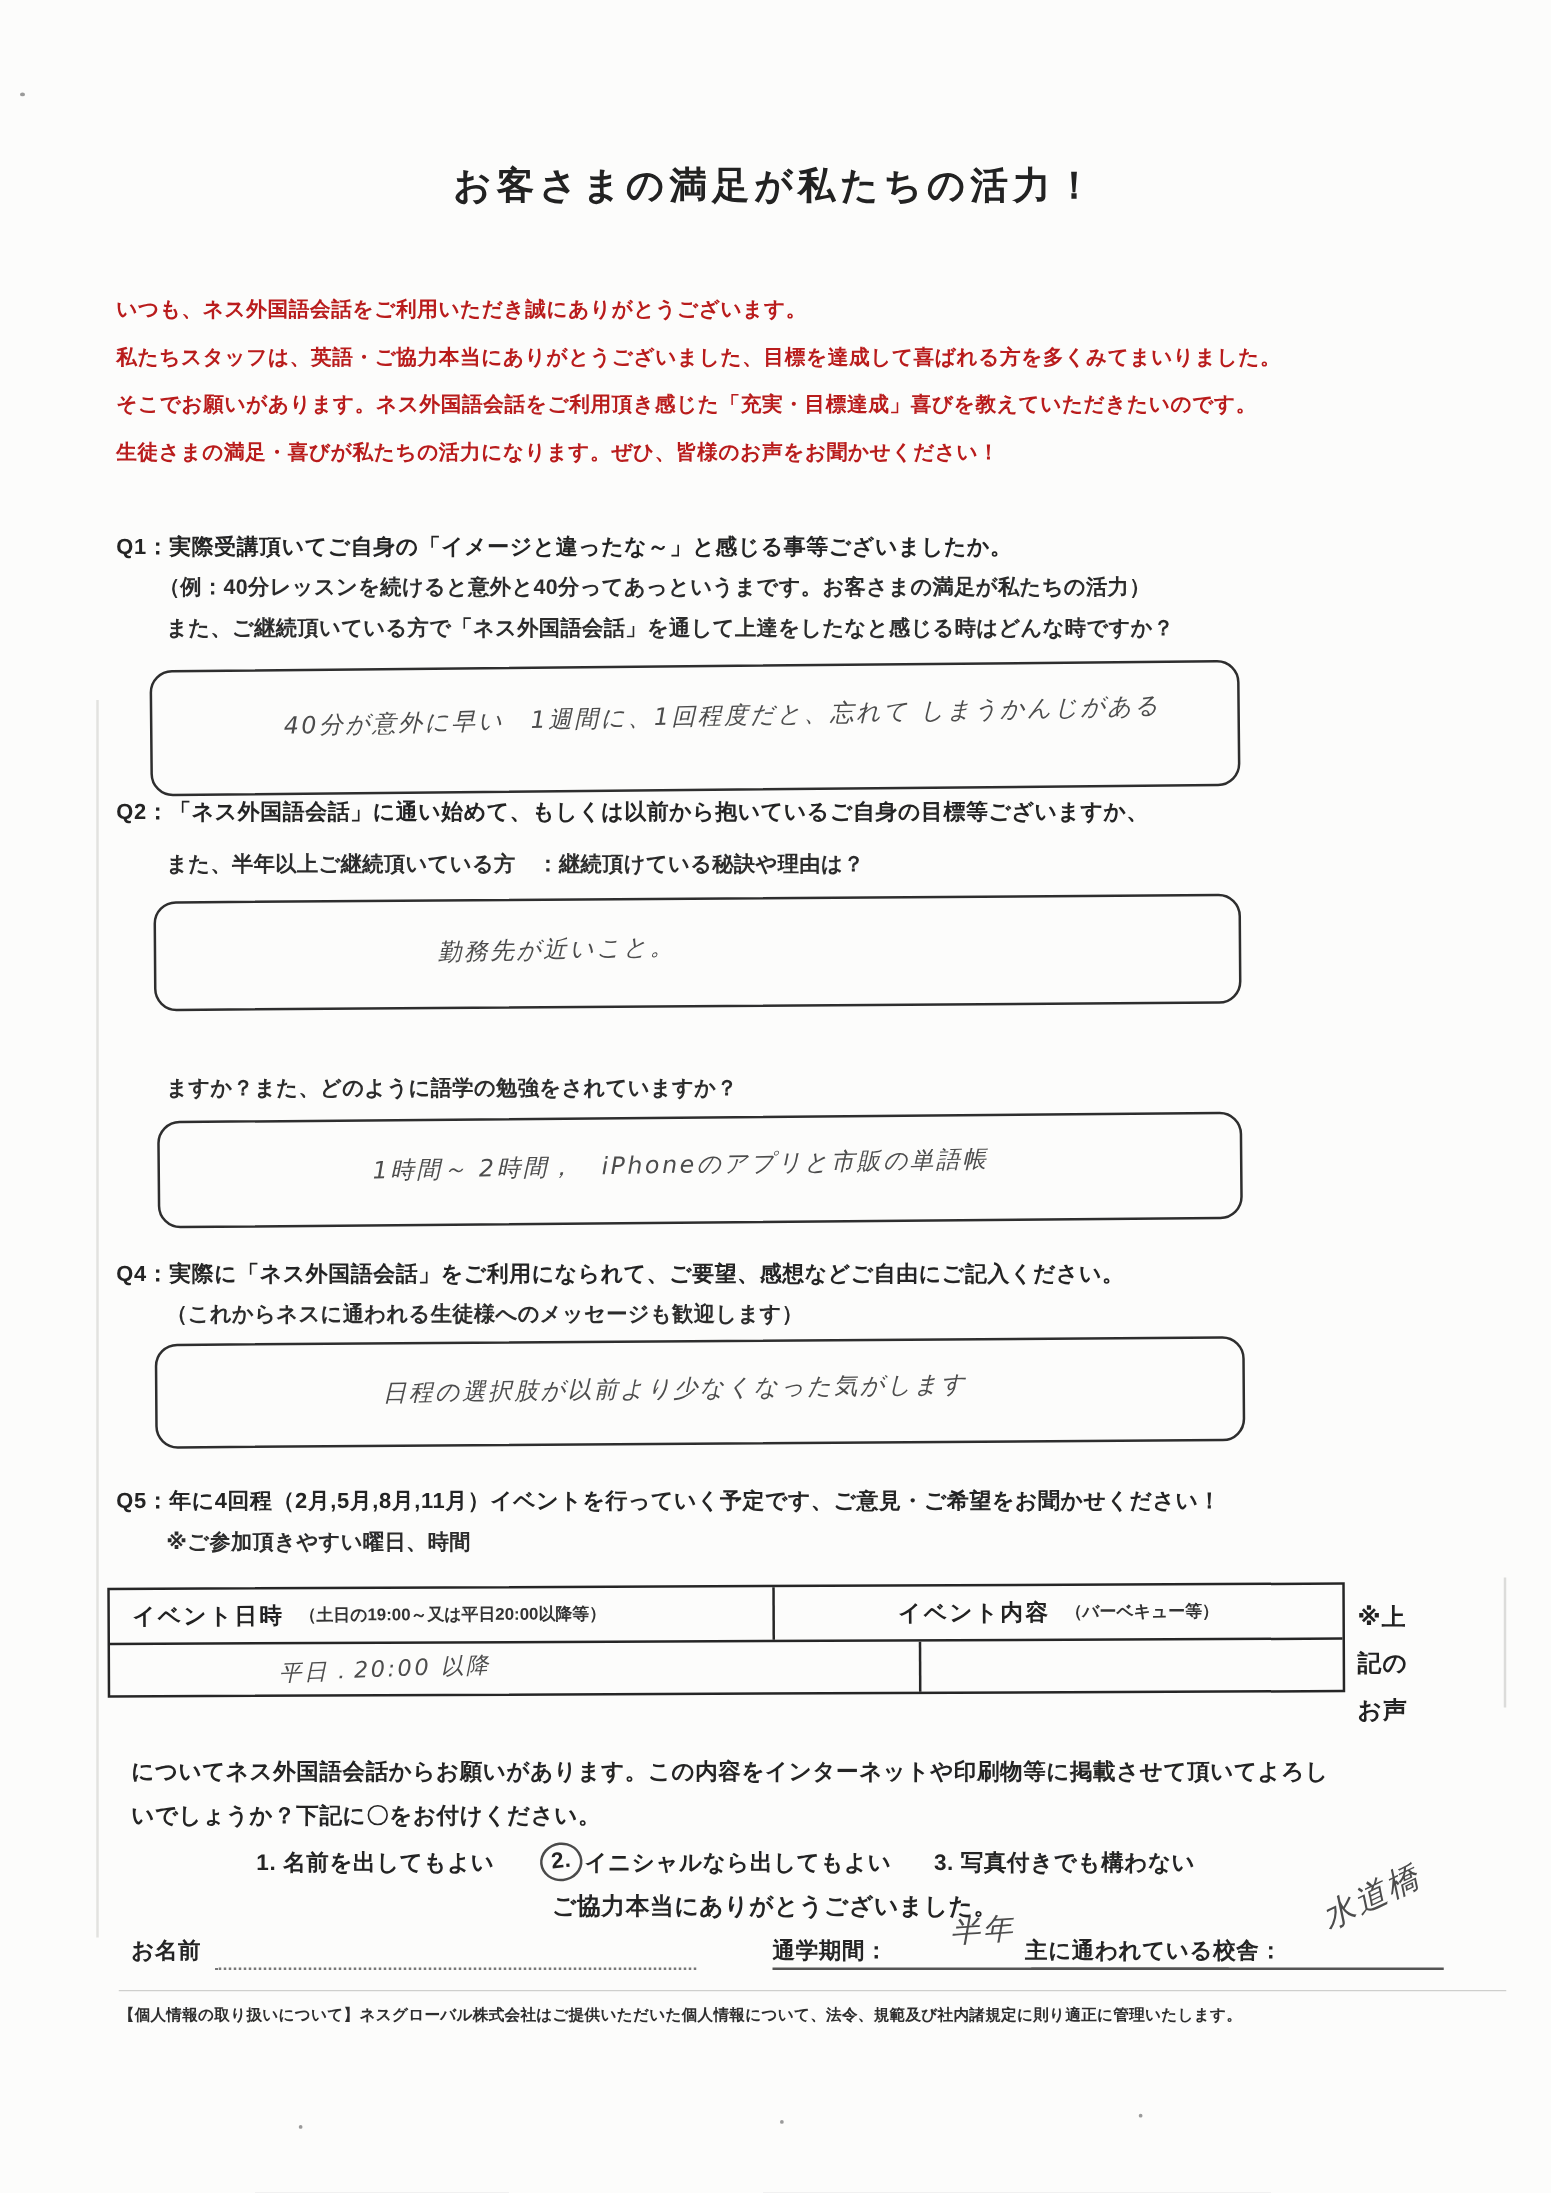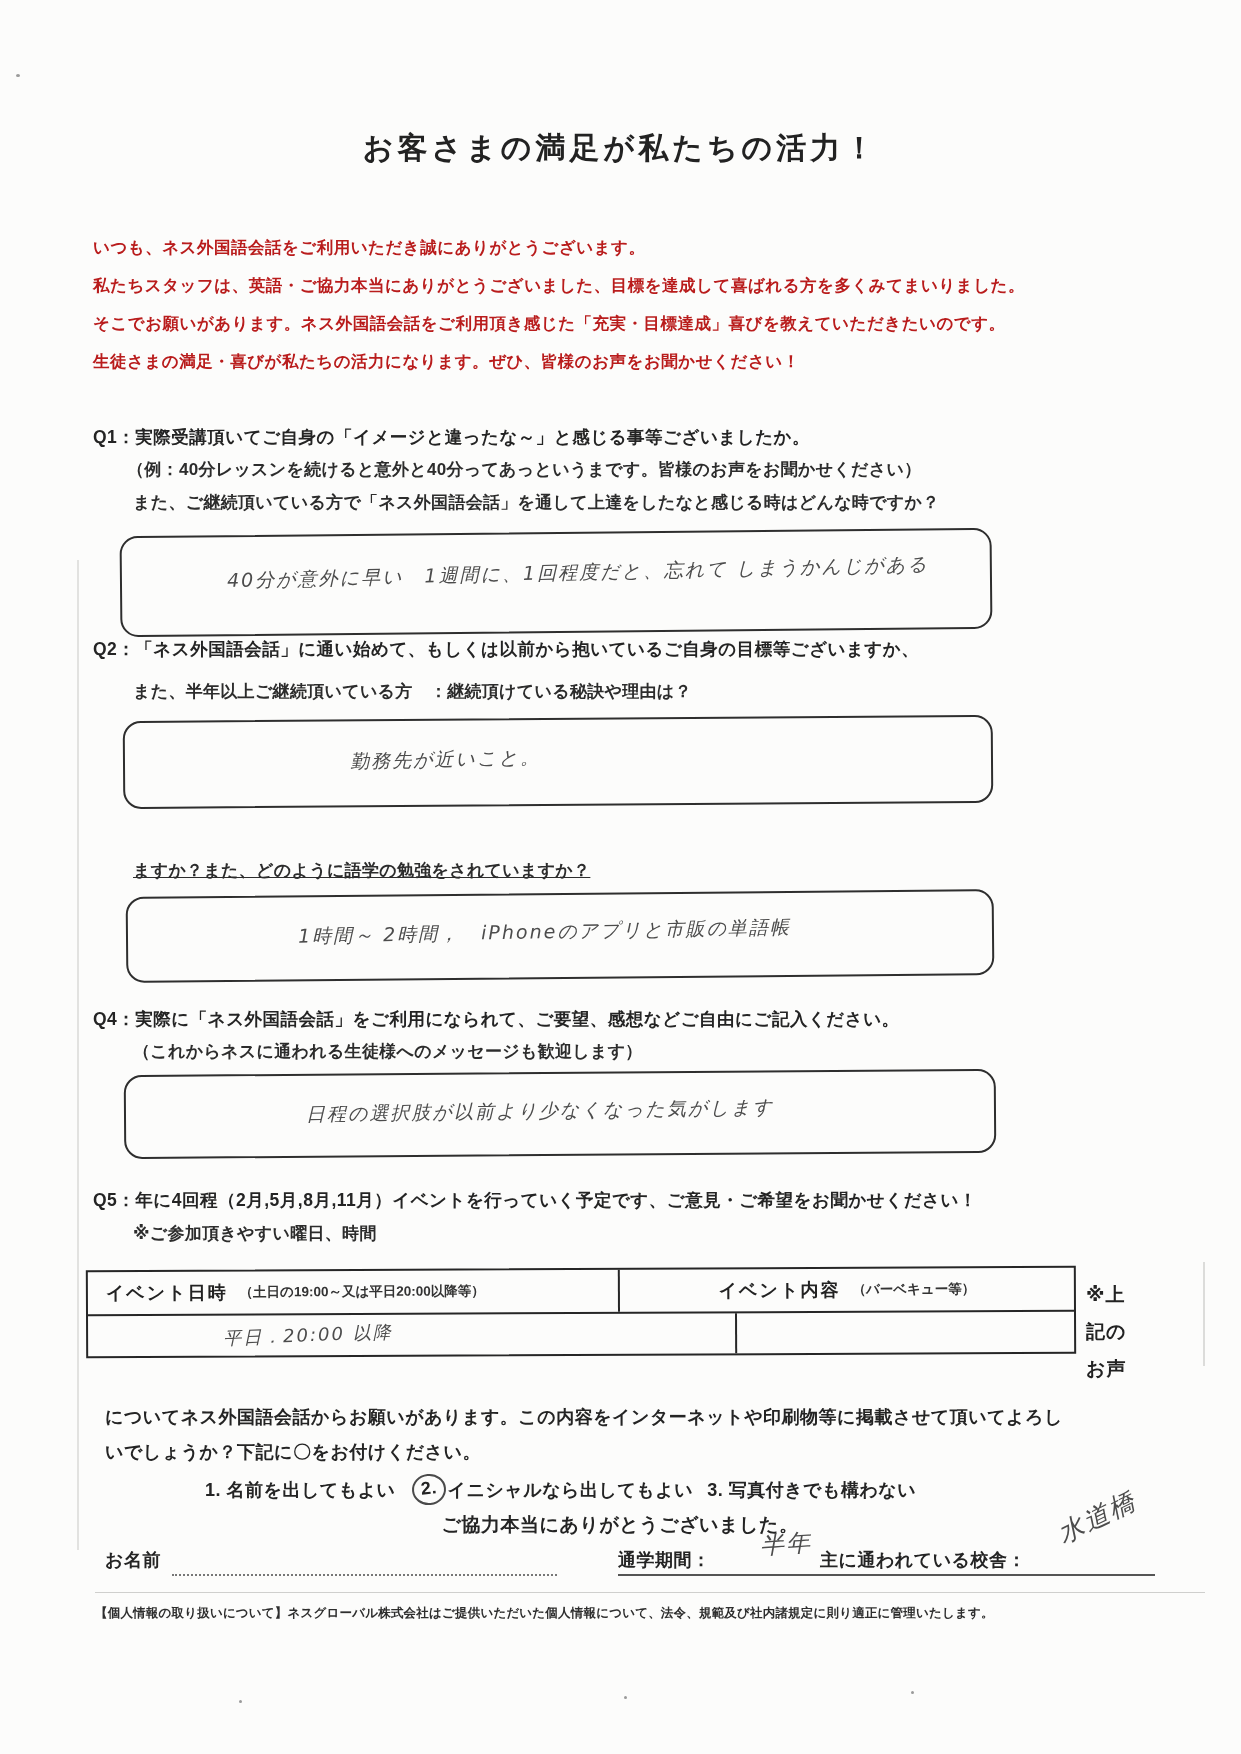--- a/index.html
+++ b/index.html
@@ -77,33 +77,33 @@
   <div class="abs title" style="top:128px;">お客さまの満足が私たちの活力！</div>
 
   <div class="abs" style="left:93px;top:237px;">
     <div class="pline" style="margin-bottom:16px;">いつも、ネス外国語会話をご利用いただき誠にありがとうございます。</div>
     <div class="pline" style="margin-bottom:16px;">私たちスタッフは、英語・ご協力本当にありがとうございました、目標を達成して喜ばれる方を多くみてまいりました。</div>
     <div class="pline" style="margin-bottom:16px;">そこでお願いがあります。ネス外国語会話をご利用頂き感じた「充実・目標達成」喜びを教えていただきたいのです。</div>
     <div class="pline">生徒さまの満足・喜びが私たちの活力になります。ぜひ、皆様のお声をお聞かせください！</div>
   </div>
 
   <div class="abs qline" style="left:93px;top:425px;">Q1：実際受講頂いてご自身の「イメージと違ったな～」と感じる事等ございましたか。</div>
-  <div class="abs qsub" style="left:127px;top:458px;">（例：40分レッスンを続けると意外と40分ってあっというまです。皆様のお声をお聞かせください）</div>
+  <div class="abs qsub" style="left:127px;top:458px;">（例：40分レッスンを続けると意外と40分ってあっというまです。お客さまの満足が私たちの活力）</div>
   <div class="abs qsub" style="left:133px;top:491px;">また、ご継続頂いている方で「ネス外国語会話」を通して上達をしたなと感じる時はどんな時ですか？</div>
   <div class="ansbox" style="left:120px;top:532px;width:868px;height:97px;transform:rotate(-0.55deg);">
     <div class="hand" style="position:absolute;left:105px;top:26px;font-size:19px;transform:rotate(-0.8deg);">40分が意外に早い　1週間に、1回程度だと、忘れて しまうかんじがある</div>
   </div>
 
   <div class="abs qline" style="left:93px;top:637px;">Q2：「ネス外国語会話」に通い始めて、もしくは以前から抱いているご自身の目標等ございますか、</div>
   <div class="abs qsub" style="left:133px;top:680px;">また、半年以上ご継続頂いている方　：継続頂けている秘訣や理由は？</div>
   <div class="ansbox" style="left:123px;top:718px;width:866px;height:84px;transform:rotate(-0.4deg);">
     <div class="hand" style="position:absolute;left:225px;top:26px;font-size:19px;transform:rotate(-1deg);">勤務先が近いこと。</div>
   </div>
 
-  <div class="abs qsub" style="left:133px;top:859px;text-decoration:underline;">ますか？また、どのように語学の勉強をされていますか？</div>
+  <div class="abs qsub" style="left:133px;top:859px;">ますか？また、どのように語学の勉強をされていますか？</div>
   <div class="ansbox" style="left:126px;top:893px;width:864px;height:82px;transform:rotate(-0.5deg);">
     <div class="hand" style="position:absolute;left:170px;top:24px;font-size:19px;transform:rotate(-0.6deg);">1時間～ 2時間，　iPhoneのアプリと市販の単語帳</div>
   </div>
 
   <div class="abs qline" style="left:93px;top:1007px;">Q4：実際に「ネス外国語会話」をご利用になられて、ご要望、感想などご自由にご記入ください。</div>
   <div class="abs qsub" style="left:133px;top:1040px;">（これからネスに通われる生徒様へのメッセージも歓迎します）</div>
   <div class="ansbox" style="left:124px;top:1072px;width:868px;height:80px;transform:rotate(-0.4deg);">
     <div class="hand" style="position:absolute;left:180px;top:24px;font-size:19px;transform:rotate(-0.5deg);">日程の選択肢が以前より少なくなった気がします</div>
   </div>
 
@@ -133,21 +133,21 @@
 
   <div class="abs sidenote" style="left:1086px;top:1276px;">
     <div>※上</div>
     <div>記の</div>
     <div>お声</div>
   </div>
 
   <div class="abs qline" style="left:105px;top:1440px;font-size:18px;">いでしょうか？下記に〇をお付けください。</div>
   <div class="abs qline" style="left:105px;top:1405px;font-size:18px;">についてネス外国語会話からお願いがあります。この内容をインターネットや印刷物等に掲載させて頂いてよろし</div>
 
-  <div class="abs" style="left:205px;top:1474px;display:flex;align-items:center;gap:14px;">
+  <div class="abs" style="left:205px;top:1474px;display:flex;align-items:center;gap:34px;">
     <span class="qline" style="font-size:18px;">1. 名前を出してもよい</span>
     <span style="display:flex;align-items:center;">
       <span class="circle2"><span class="qline" style="font-size:18px;">2.</span></span>
       <span class="qline" style="font-size:18px;">イニシャルなら出してもよい</span>
     </span>
     <span class="qline" style="font-size:18px;">3. 写真付きでも構わない</span>
   </div>
 
   <div class="abs" style="left:90px;top:1512px;width:1060px;text-align:center;">
     <span class="qline" style="font-size:19px;">ご協力本当にありがとうございました。</span>

